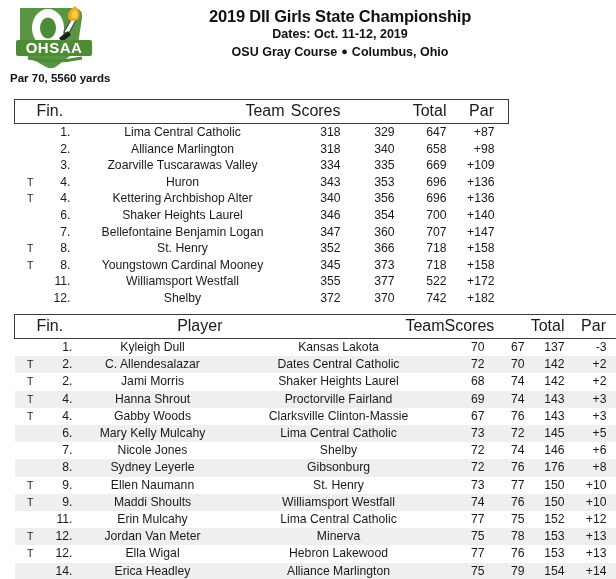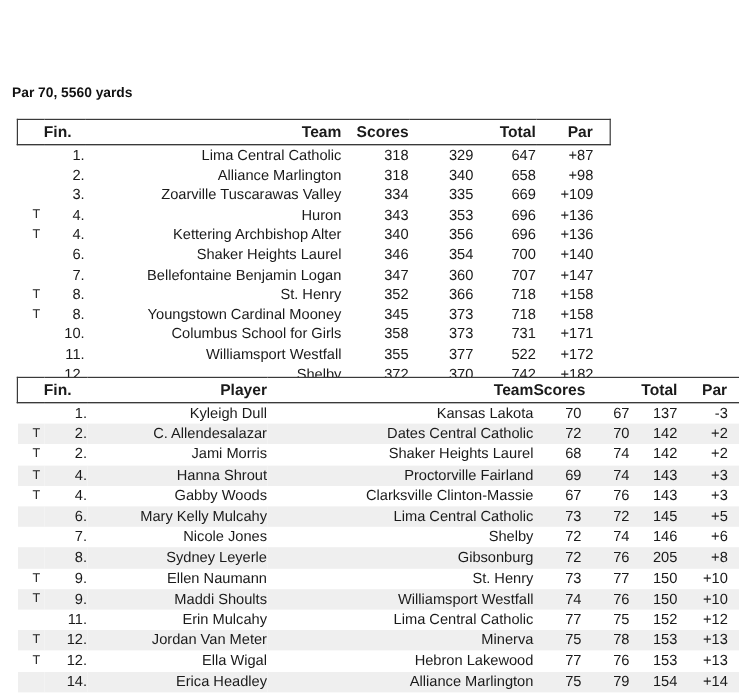--- a/index.html
+++ b/index.html
@@ -64,59 +64,85 @@
   }
 
   
   .result-table {
     position: absolute;
     border-collapse: collapse;
     font-size: 12.2px;
     table-layout: fixed;
   }
   .result-table thead th {
-    font-weight: bold;
-    font-size: 13px;
+    font-weight: normal;
+    font-size: 16px;
     padding: 2px 0 3px 0;
     border-top: 1.5px solid #3a3a3a;
     border-bottom: 1.5px solid #3a3a3a;
     background: #ffffff;
     white-space: nowrap;
   }
   .result-table thead th.edge-l { border-left: 1.5px solid #3a3a3a; }
   .result-table thead th.edge-r { border-right: 1.5px solid #3a3a3a; }
   .result-table tbody td {
     padding: 1px 0 1px 0;
     white-space: nowrap;
     line-height: 14.6px;
   }
   .c-fin   { text-align: right; }
   .c-tie   { text-align: right; padding-right: 3px !important; font-size: 10.5px; }
-  .c-name  { text-align: right; padding-left: 10px !important; }
+  .c-name  { text-align: center; padding-left: 10px !important; }
   .c-num   { text-align: right; }
 
   .result-table thead th.h-fin  { text-align: left; padding-left: 14px; }
   .result-table thead th.h-name { text-align: right; padding-left: 10px; }
   .result-table thead th.h-num  { text-align: right; }
 
   
   #team-table { left: 14px; top: 99px; width: 458px; }
   
   #player-table { left: 14px; top: 314px; width: 576px; }
   #player-table tbody tr.alt td { background: #efefef; }
   #player-table tbody td { line-height: 15.2px; }
 
   .sr-pad { padding-right: 14px !important; }
 </style>
 </head>
 <body>
 
 <div id="header">
 
-
+  <div id="logo">
+    <svg width="86" height="70" viewBox="0 0 86 70">
+
+      <path d="M8 6 L8 44 Q8 50 13 53 L34 65 Q40 68 45 64 L58 54 Q64 49 66 42 L70 16 Q71 8 64 6 Z" fill="#4e8b36" opacity="0.92"></path>
+
+      <ellipse cx="36" cy="26" rx="16" ry="19" fill="#ffffff"></ellipse>
+      <ellipse cx="36" cy="26" rx="8" ry="10.5" fill="#4e8b36"></ellipse>
+
+      <path d="M52 30 L60 16 L64 18 L56 33 Z" fill="#ffffff" stroke="#2f5a20" stroke-width="1.2"></path>
+      <path d="M47 36 L56 29 L59 33 L50 40 Z" fill="#1e1e1e"></path>
+
+      <path d="M63 4 Q69 9 67 15 Q66 19 61 19 Q56 19 56 14 Q56 9 63 4 Z" fill="#f5a623"></path>
+      <path d="M63 8 Q66 11 65 14 Q64 17 61 16 Q59 14 60 11 Z" fill="#f8d14a"></path>
+
+      <rect x="4" y="38" width="76" height="16" rx="2" fill="#4e8b36"></rect>
+      <text x="42" y="51" font-family="'Liberation Sans', sans-serif" font-size="15" font-weight="bold" fill="#ffffff" text-anchor="middle" letter-spacing="0.5">OHSAA</text>
+      <path d="M16 56 Q42 62 70 56" stroke="#4e8b36" stroke-width="3" fill="none"></path>
+    </svg>
+  </div>
+
+  <div id="title-block">
+    <div class="title-main">2019 DII Girls State Championship</div>
+    <div class="title-sub">Dates: Oct. 11-12, 2019</div>
+    <div class="title-sub">
+      <span>OSU Gray Course</span><span class="dot">●</span><span>Columbus, Ohio</span>
+    </div>
+  </div>
 
   <div id="course-info">Par 70, 5560 yards</div>
 </div>
 
 <table id="team-table" class="result-table">
   <colgroup>
     <col style="width:22px">
       <col style="width:34px">
       <col style="width:214px">
     <col style="width:56px">
@@ -209,29 +235,20 @@
         <td class="c-num sr-pad">+158</td>
       </tr>
       <tr>
         <td class="c-tie">T</td>
         <td class="c-fin">8.</td>
         <td class="c-name">Youngstown Cardinal Mooney</td>
         <td class="c-num">345</td>
         <td class="c-num">373</td>
         <td class="c-num">718</td>
         <td class="c-num sr-pad">+158</td>
-      </tr>
-      <tr>
-        <td class="c-tie"></td>
-        <td class="c-fin">10.</td>
-        <td class="c-name">Columbus School for Girls</td>
-        <td class="c-num">358</td>
-        <td class="c-num">373</td>
-        <td class="c-num">731</td>
-        <td class="c-num sr-pad">+171</td>
       </tr>
       <tr>
         <td class="c-tie"></td>
         <td class="c-fin">11.</td>
         <td class="c-name">Williamsport Westfall</td>
         <td class="c-num">355</td>
         <td class="c-num">377</td>
         <td class="c-num">522</td>
         <td class="c-num sr-pad">+172</td>
       </tr>
@@ -341,21 +358,21 @@
         <td class="c-num">146</td>
         <td class="c-num sr-pad">+6</td>
       </tr>
       <tr class="alt">
         <td class="c-tie"></td>
         <td class="c-fin">8.</td>
         <td class="c-name">Sydney Leyerle</td>
         <td class="c-name">Gibsonburg</td>
         <td class="c-num">72</td>
         <td class="c-num">76</td>
-        <td class="c-num">205</td>
+        <td class="c-num">176</td>
         <td class="c-num sr-pad">+8</td>
       </tr>
       <tr>
         <td class="c-tie">T</td>
         <td class="c-fin">9.</td>
         <td class="c-name">Ellen Naumann</td>
         <td class="c-name">St. Henry</td>
         <td class="c-num">73</td>
         <td class="c-num">77</td>
         <td class="c-num">150</td>

